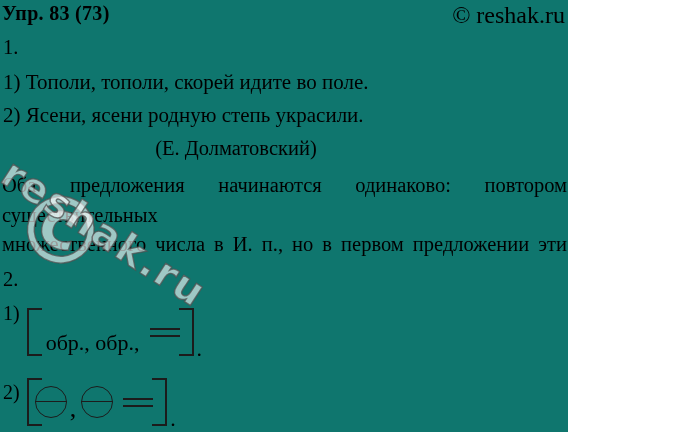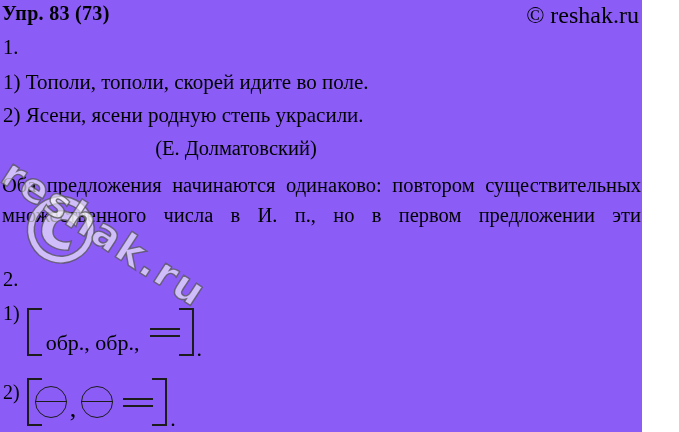--- a/index.html
+++ b/index.html
@@ -1,17 +1,17 @@
 <!DOCTYPE html>
 <html><head>
 <meta charset="utf-8">
 <style>
   html, body { margin:0; padding:0; background:#ffffff; }
   .page {
-    position:relative; width:642px; height:432px; background:#8b5cf6;
+    position:relative; width:568px; height:432px; background:#0f766e;
     font-family:"Liberation Serif", serif; color:#000; overflow:hidden;
   }
 
   
   .header { position:absolute; top:2px; left:2px; right:3px;
             display:flex; justify-content:space-between; align-items:flex-start; }
   .title { font-weight:bold; font-size:20px; letter-spacing:0.3px; }
   .copyright { font-size:24px; }
 
   

